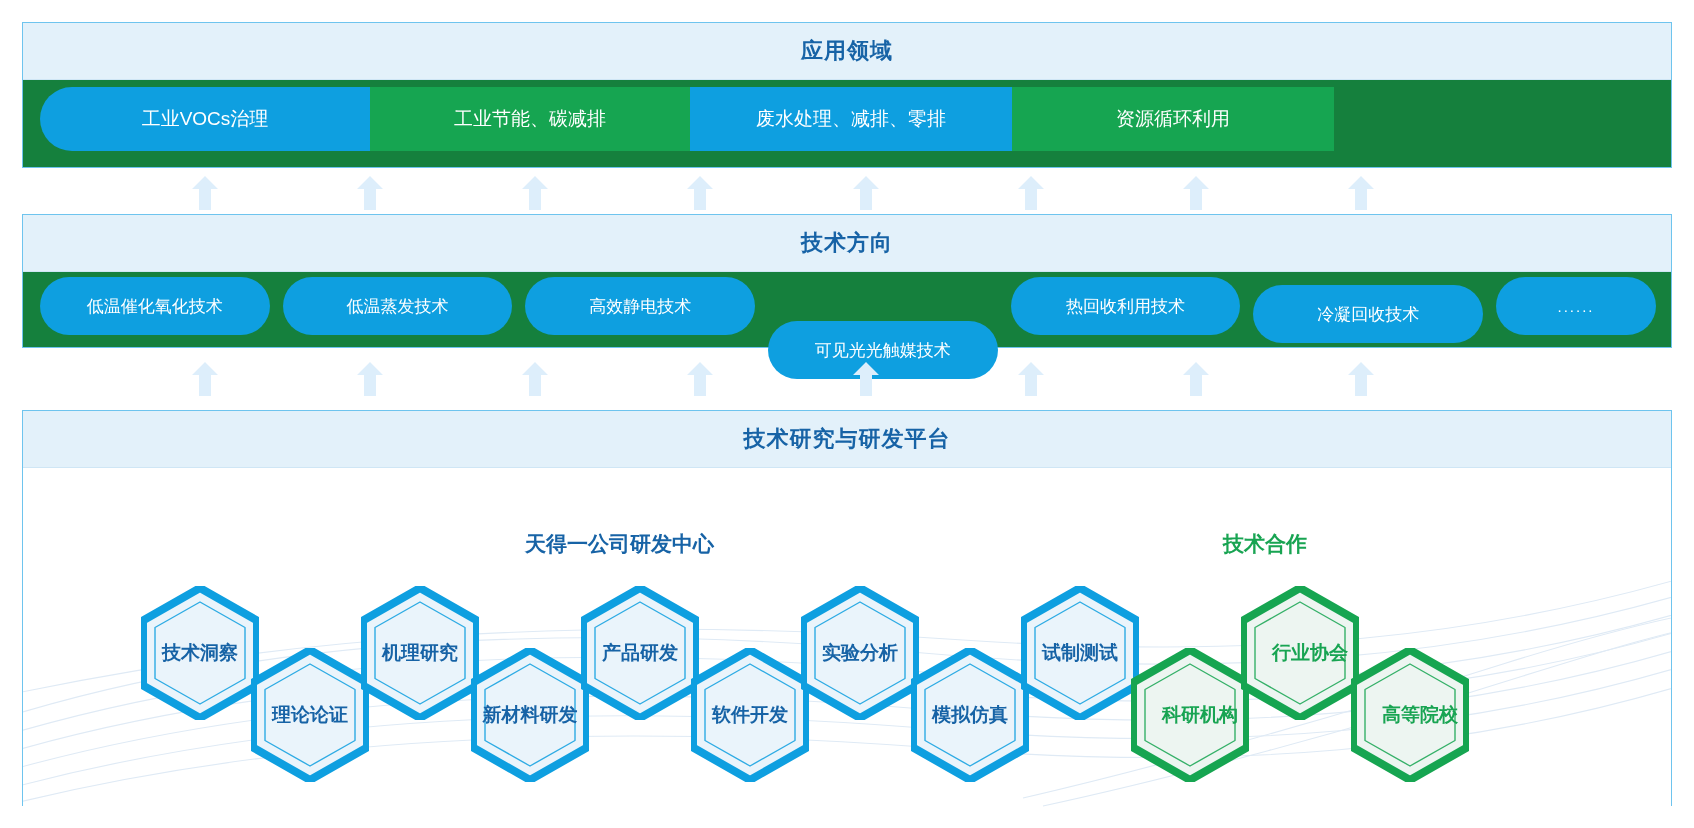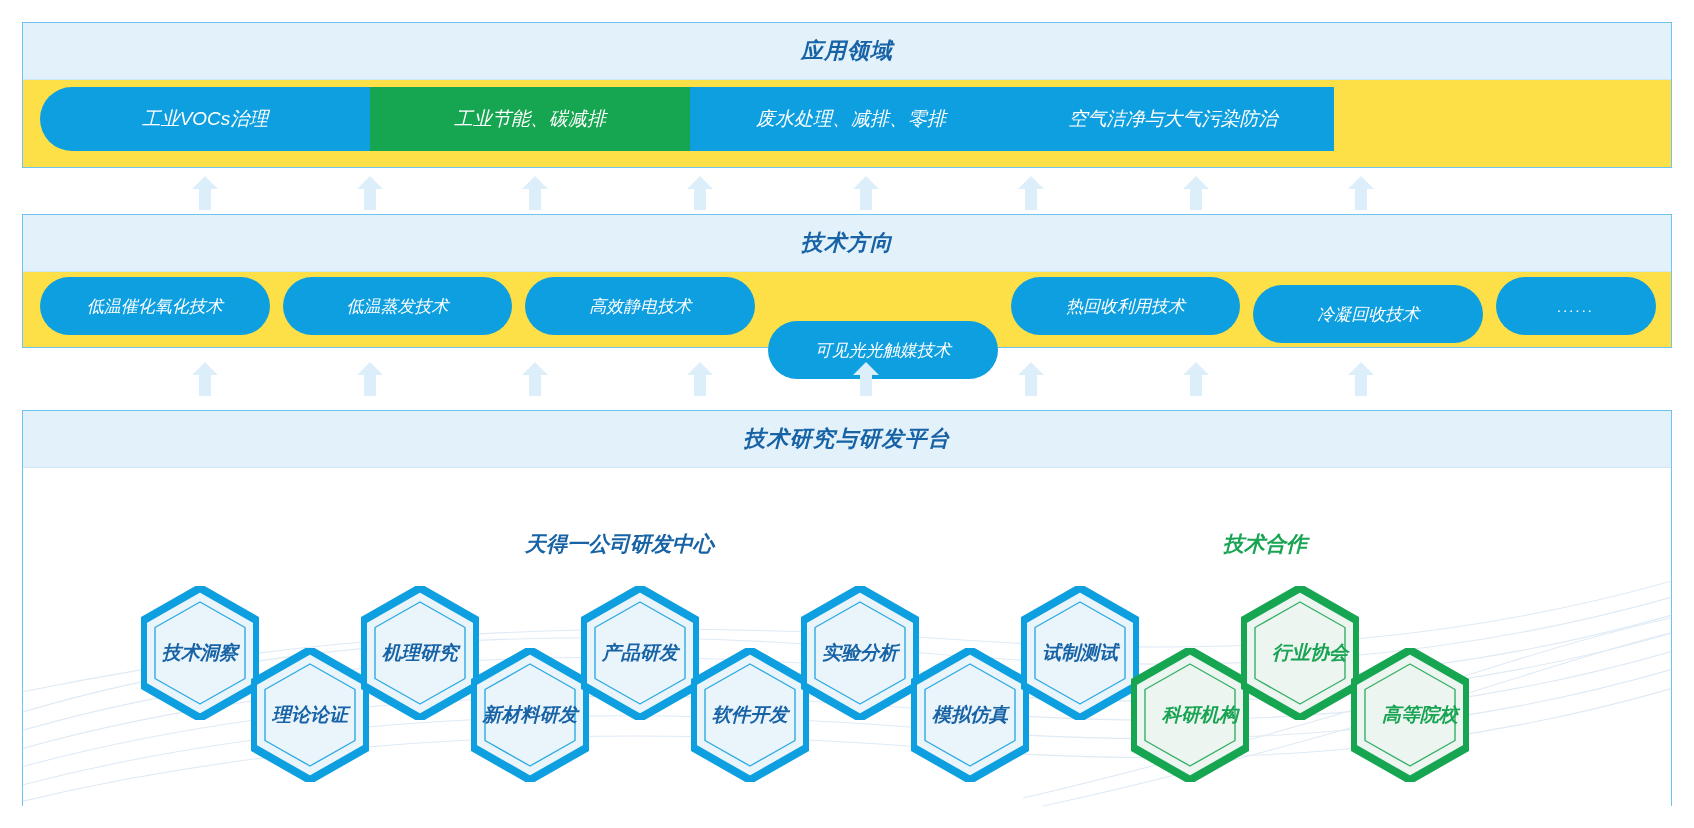--- a/index.html
+++ b/index.html
@@ -8,23 +8,22 @@
     background:#ffffff;
     font-family:"Liberation Sans","DejaVu Sans",sans-serif;
     overflow:hidden;
   }
   .page{position:relative;width:1694px;height:828px;}
 
   
   .panel{
     position:absolute;
     border:1px solid #6ec4ee;
-    background:#fde047;
+    background:#15803d;
     box-sizing:border-box;
-    font-style:italic;
   }
   .panel-head{
     background:#e3f1fa;
     height:56px;
     display:flex;align-items:center;justify-content:center;
     border-bottom:1px solid #cfe6f5;
   }
   .panel-head span{
     color:#1763a6;
     font-size:22px;
@@ -112,21 +111,21 @@
 <div class="page">
 
   <div class="panel" id="sec-apply">
     <div class="panel-head">
       <span>应用领域</span>
     </div>
     <div class="domain-strip" id="domain-strip">
         <div class="domain-cell" style="background: rgb(14, 159, 224); flex: 0 0 330px;">工业VOCs治理</div>
         <div class="domain-cell" style="background: rgb(22, 165, 81); flex: 0 0 320px;">工业节能、碳减排</div>
         <div class="domain-cell" style="background: rgb(14, 159, 224); flex: 0 0 322px;">废水处理、减排、零排</div>
-        <div class="domain-cell" style="background: rgb(14, 159, 224); flex: 0 0 322px;">空气洁净与大气污染防治</div>
+        <div class="domain-cell" style="background: rgb(22, 165, 81); flex: 0 0 322px;">资源循环利用</div>
       </div>
   </div>
 
   <div class="arrow-row" id="arrow-row-1" style="top:176px">
       <div class="arrow" style="left: 192px;">
         <svg width="26" height="34" viewBox="0 0 26 34">
           <path d="M13 0 L26 13 L19 13 L19 34 L7 34 L7 13 L0 13 Z" fill="#ddeefb"></path>
         </svg>
       </div>
       <div class="arrow" style="left: 357px;">

